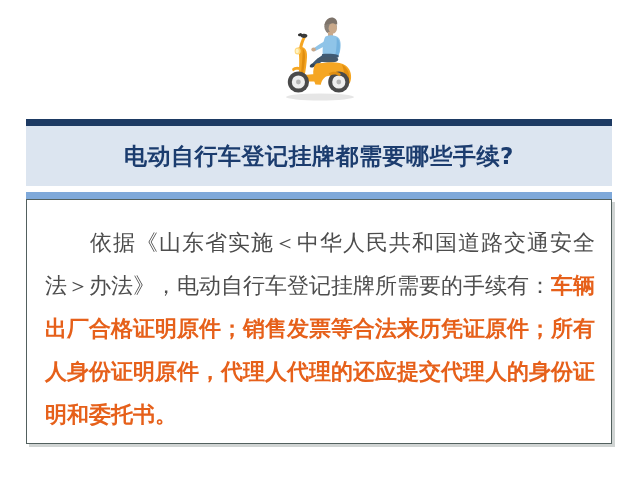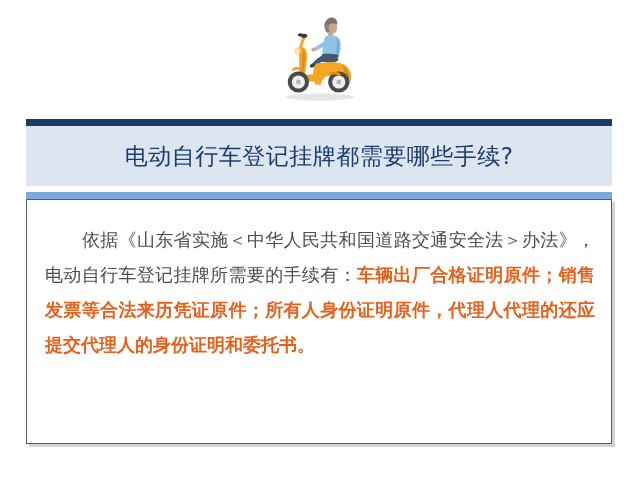--- a/index.html
+++ b/index.html
@@ -38,21 +38,21 @@
     left: 26px;
     top: 119px;
     width: 586px;
     background: #dce5f0;
     border-top: 7px solid #1d3a63;
     box-sizing: border-box;
   }
   .title-text {
     color: #1b3c6e;
     font-size: 23px;
-    font-weight: normal;
+    font-weight: bold;
     letter-spacing: 0.5px;
     text-align: center;
     padding: 18px 10px 17px 10px;
     line-height: 1.1;
     white-space: nowrap;
   }
   .title-underbar {
     position: absolute;
     left: 26px;
     top: 192px;
@@ -68,21 +68,21 @@
     top: 199px;
     width: 586px;
     height: 245px;
     background: #ffffff;
     border: 1px solid #52605e;
     box-sizing: border-box;
     box-shadow: 3px 3px 0 0 rgba(170,176,174,0.55);
   }
   .body-text {
     padding: 22px 16px 0 18px;
-    font-size: 18px;
+    font-size: 22px;
     line-height: 1.95;
     color: #4d4d4d;
     text-align: justify;
     text-justify: inter-ideograph;
   }
   .body-text .indent {
     padding-left: 2.05em;
   }
   .emph {
     color: #e6601a;

